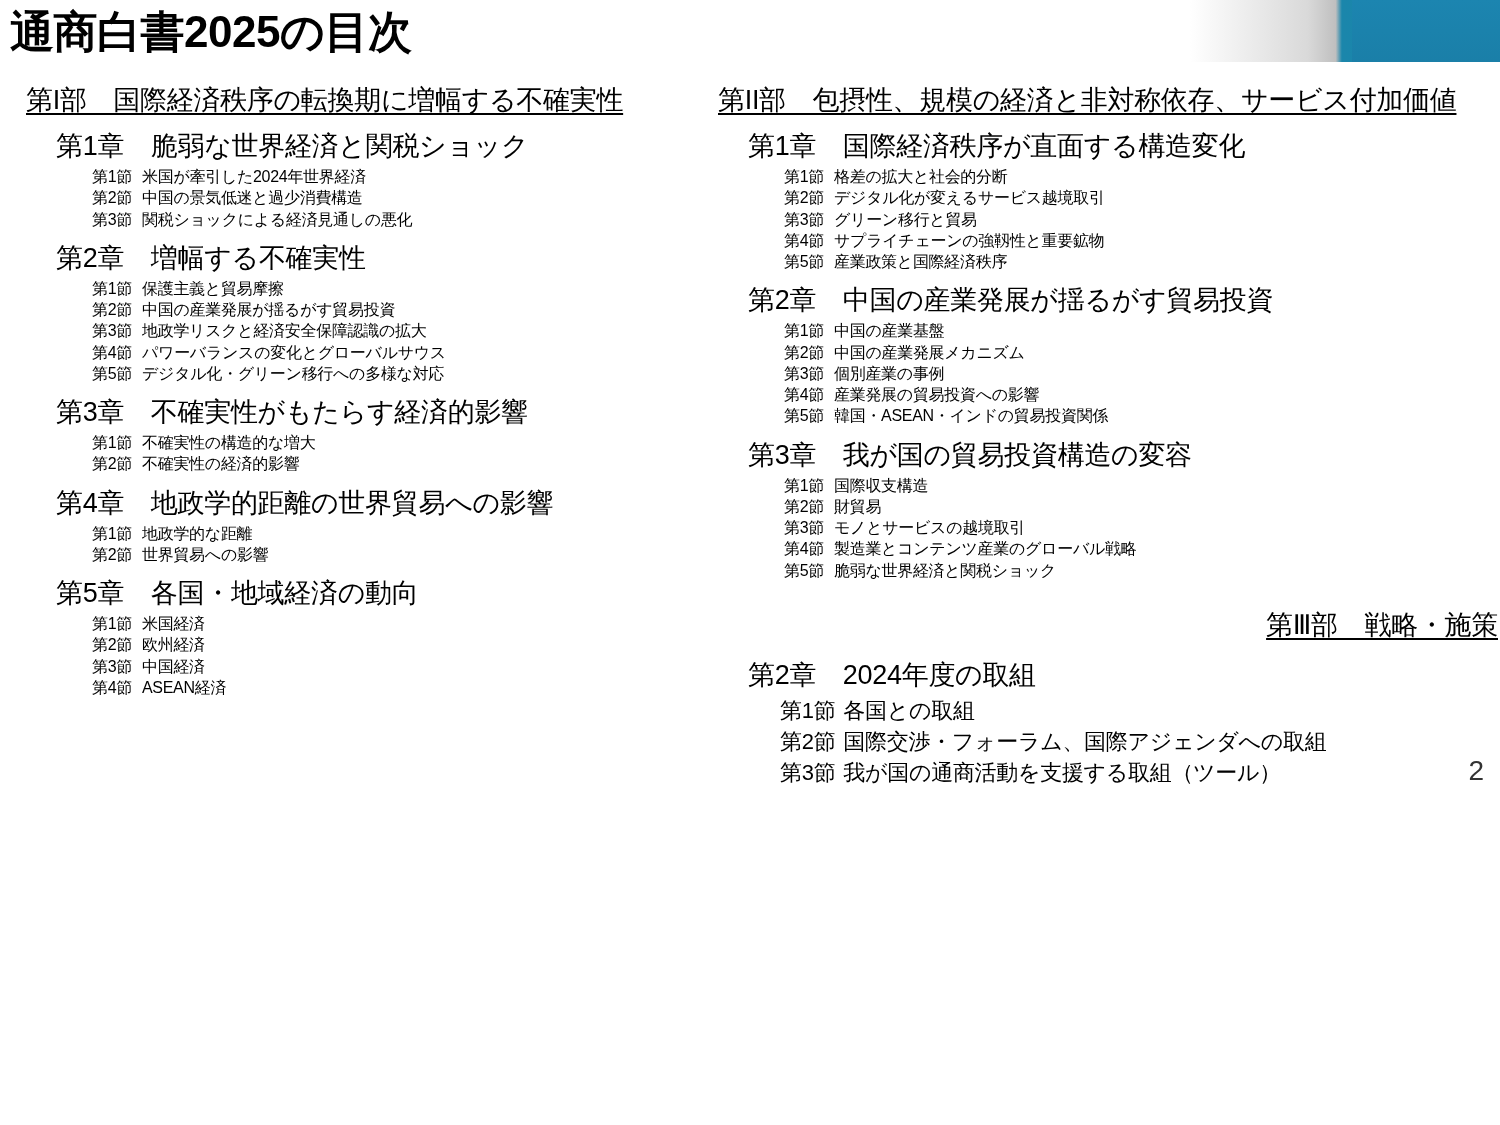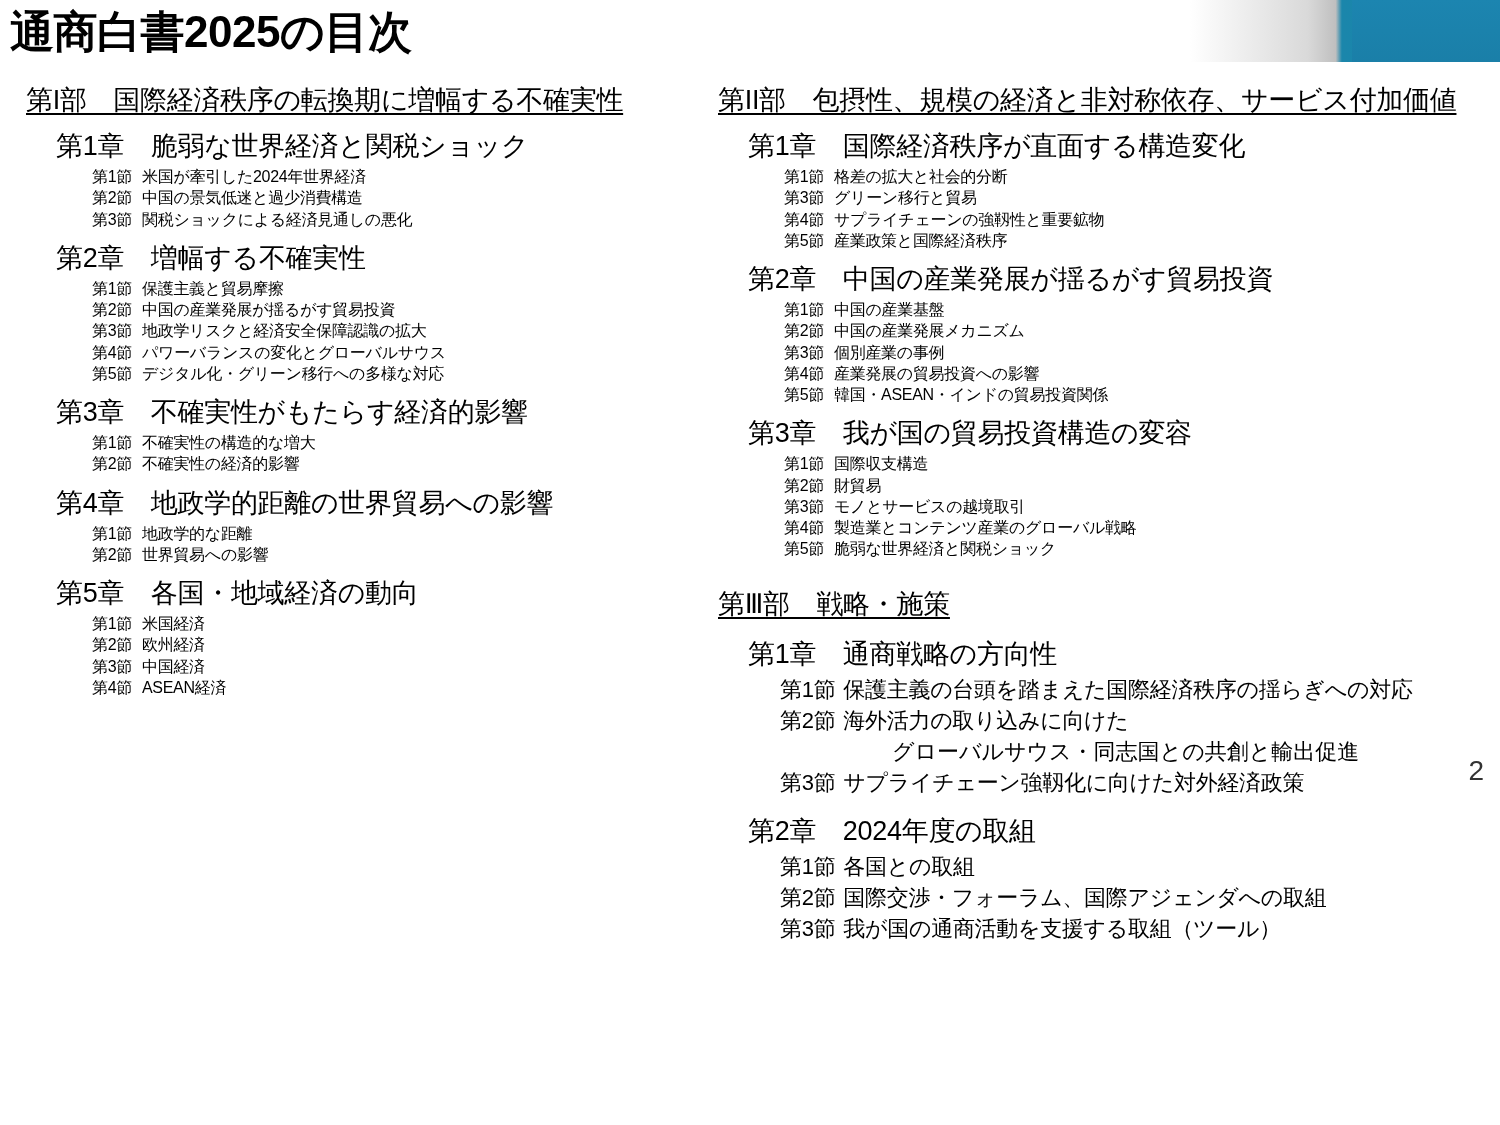--- a/index.html
+++ b/index.html
@@ -61,21 +61,21 @@
   .col-right { left: 718px; width: 780px; }
 
   .part {
     font-size: 27px;
     text-decoration: underline;
     text-underline-offset: 4px;
     margin-bottom: 7px;
     white-space: nowrap;
     letter-spacing: -0.3px;
   }
-  .part.spaced { margin-top: 26px; }
+  .part.spaced { margin-top: 26px; text-align: right; }
 
   .chapter {
     font-size: 27px;
     margin-left: 30px;
     margin-top: 10px;
     margin-bottom: 2px;
     white-space: nowrap;
     letter-spacing: -0.3px;
   }
   .section {
@@ -166,20 +166,21 @@
 
     </div>
 
     <div class="col col-right">
 
       <div class="part">第II部　包摂性、規模の経済と非対称依存、サービス付加価値</div>
 
       <div>
         <div class="chapter">第1章　国際経済秩序が直面する構造変化</div>
         <div class="section"><span class="num">第1節</span><span class="txt">格差の拡大と社会的分断</span></div>
+        <div class="section"><span class="num">第2節</span><span class="txt">デジタル化が変えるサービス越境取引</span></div>
         <div class="section"><span class="num">第3節</span><span class="txt">グリーン移行と貿易</span></div>
         <div class="section"><span class="num">第4節</span><span class="txt">サプライチェーンの強靱性と重要鉱物</span></div>
         <div class="section"><span class="num">第5節</span><span class="txt">産業政策と国際経済秩序</span></div>
       </div>
 
       <div>
         <div class="chapter">第2章　中国の産業発展が揺るがす貿易投資</div>
         <div class="section"><span class="num">第1節</span><span class="txt">中国の産業基盤</span></div>
         <div class="section"><span class="num">第2節</span><span class="txt">中国の産業発展メカニズム</span></div>
         <div class="section"><span class="num">第3節</span><span class="txt">個別産業の事例</span></div>
@@ -191,27 +192,20 @@
         <div class="chapter">第3章　我が国の貿易投資構造の変容</div>
         <div class="section"><span class="num">第1節</span><span class="txt">国際収支構造</span></div>
         <div class="section"><span class="num">第2節</span><span class="txt">財貿易</span></div>
         <div class="section"><span class="num">第3節</span><span class="txt">モノとサービスの越境取引</span></div>
         <div class="section"><span class="num">第4節</span><span class="txt">製造業とコンテンツ産業のグローバル戦略</span></div>
         <div class="section"><span class="num">第5節</span><span class="txt">脆弱な世界経済と関税ショック</span></div>
       </div>
 
       <div class="part spaced">第Ⅲ部　戦略・施策</div>
 
-      <div>
-        <div class="chapter p3">第1章　通商戦略の方向性</div>
-        <div class="section small"><span class="num">第1節</span><span class="txt">保護主義の台頭を踏まえた国際経済秩序の揺らぎへの対応</span></div>
-        <div class="section small"><span class="num">第2節</span><span class="txt">海外活力の取り込みに向けた</span></div>
-        <div class="cont-line">グローバルサウス・同志国との共創と輸出促進</div>
-        <div class="section small"><span class="num">第3節</span><span class="txt">サプライチェーン強靱化に向けた対外経済政策</span></div>
-      </div>
 
       <div>
         <div class="chapter p3">第2章　2024年度の取組</div>
         <div class="section small"><span class="num">第1節</span><span class="txt">各国との取組</span></div>
         <div class="section small"><span class="num">第2節</span><span class="txt">国際交渉・フォーラム、国際アジェンダへの取組</span></div>
         <div class="section small"><span class="num">第3節</span><span class="txt">我が国の通商活動を支援する取組（ツール）</span></div>
       </div>
 
     </div>
   </div>

